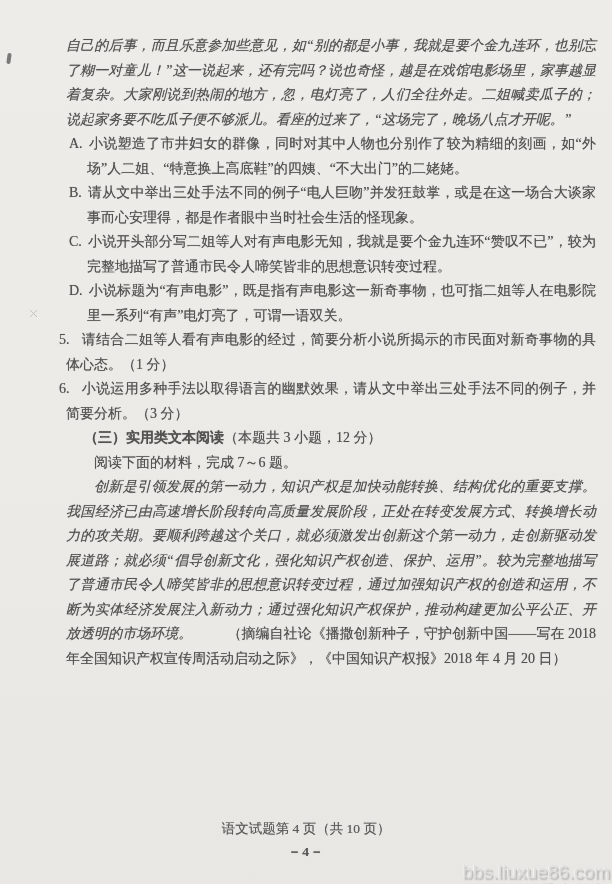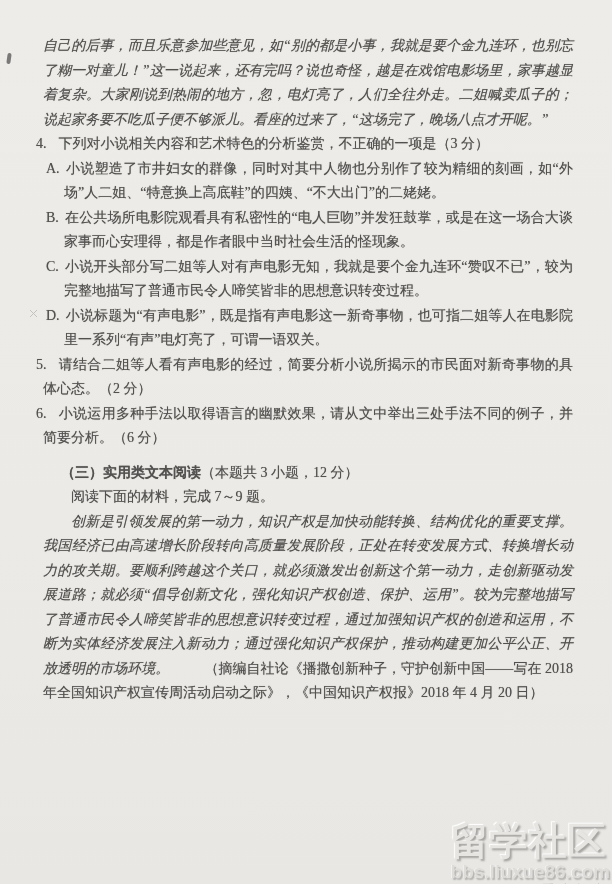--- a/index.html
+++ b/index.html
@@ -9,42 +9,42 @@
     background: #f2f1ee;
   }
   .page {
     position: relative;
     width: 612px; height: 884px;
     overflow: hidden;
     background: linear-gradient(180deg, #edecE9 0%, #ebeae7 60%, #e8e7e4 100%);
   }
   .content {
     position: absolute;
-    left: 36px; top: 34px; width: 537px;
+    left: 59px; top: 34px; width: 537px;
     color: #52514f;
     font-size: 14px;
     line-height: 24.5px;
     text-align: justify;
     text-shadow: 0 0 0.7px rgba(82,81,79,0.65);
   }
   p { margin: 0; }
   
   .excerpt p { padding-left: 7px; font-style: italic; }
   .excerpt .p2 { text-indent: 2em; position: relative; }
   .deletion-note {
     position: absolute; right: 0; bottom: 0;
     font-style: normal; text-indent: 0;
   }
   
   .question { padding-left: 7px; text-indent: -7px; }
   .qnum { margin-right: 12px; }
   .option { margin-left: 10px; padding-left: 18px; text-indent: -18px; }
   .opt-label { margin-right: 6px; }
   
-  .section-header { margin-top: 10px; margin-left: 25px; }
+  .section-header { margin-left: 25px; }
   .section-title { font-weight: bold; }
   .indent2 { padding-left: 7px; text-indent: 2em; }
   .material-label { font-weight: bold; }
   .material p { padding-left: 7px; font-style: italic; }
   .material .material-text { }
   .attribution { font-style: normal; margin-left: 2.5em; }
   
   .footer {
     position: absolute; left: 0; right: 0; top: 817px;
     text-align: center; color: #5a5957;
@@ -58,21 +58,21 @@
     text-align: left; pointer-events: none;
     font-family: "Liberation Sans", "DejaVu Sans", sans-serif;
   }
   .wm-title {
     font-size: 38px; font-weight: bold; letter-spacing: 1px;
     color: #e6e5e2;
     text-shadow: 2px 2px 2px #a5a4a1, -1px -1px 1px #ffffff;
     line-height: 40px; white-space: nowrap;
   }
   .wm-url {
-    font-size: 19px; font-weight: bold;
+    font-size: 19px; font-weight: normal;
     color: #dedcd9;
     text-shadow: 1.5px 1.5px 1.5px #b2b1ae, -0.5px -0.5px 0 #ffffff;
     line-height: 22px; white-space: nowrap; text-align: center;
   }
   .wm-partial {
     font-size: 13px; color: #c9c8c5; letter-spacing: 4px;
     text-align: right; line-height: 14px; height: 9px; overflow: hidden;
   }
   
   .artifact-1 {
@@ -96,59 +96,59 @@
   <div class="artifact-1"></div>
   <div class="artifact-2"></div>
 
   <div class="content">
 
     <div class="excerpt">
       <p>自己的后事，而且乐意参加些意见，如“别的都是小事，我就是要个金九连环，也别忘了糊一对童儿！”这一说起来，还有完吗？说也奇怪，越是在戏馆电影场里，家事越显着复杂。大家刚说到热闹的地方，忽，电灯亮了，人们全往外走。二姐喊卖瓜子的；说起家务要不吃瓜子便不够派儿。看座的过来了，“这场完了，晚场八点才开呢。”</p>
     </div>
 
     <div>
-      <p class="question">
-        <span class="qnum">4.</span><span>下列对小说相关内容和艺术特色的分析鉴赏，不正确的一项是（3 分）</span>
-      </p>
       <p class="option">
         <span class="opt-label">A.</span><span>小说塑造了市井妇女的群像，同时对其中人物也分别作了较为精细的刻画，如“外场”人二姐、“特意换上高底鞋”的四姨、“不大出门”的二姥姥。</span>
       </p>
       <p class="option">
-        <span class="opt-label">B.</span><span>在公共场所电影院观看具有私密性的“电人巨吻”并发狂鼓掌，或是在这一场合大谈家事而心安理得，都是作者眼中当时社会生活的怪现象。</span>
+        <span class="opt-label">B.</span><span>请从文中举出三处手法不同的例子“电人巨吻”并发狂鼓掌，或是在这一场合大谈家事而心安理得，都是作者眼中当时社会生活的怪现象。</span>
       </p>
       <p class="option">
         <span class="opt-label">C.</span><span>小说开头部分写二姐等人对有声电影无知，我就是要个金九连环“赞叹不已”，较为完整地描写了普通市民令人啼笑皆非的思想意识转变过程。</span>
       </p>
       <p class="option">
         <span class="opt-label">D.</span><span>小说标题为“有声电影”，既是指有声电影这一新奇事物，也可指二姐等人在电影院里一系列“有声”电灯亮了，可谓一语双关。</span>
       </p>
     </div>
 
     <p class="question">
-      <span class="qnum">5.</span><span>请结合二姐等人看有声电影的经过，简要分析小说所揭示的市民面对新奇事物的具体心态。（2 分）</span>
+      <span class="qnum">5.</span><span>请结合二姐等人看有声电影的经过，简要分析小说所揭示的市民面对新奇事物的具体心态。（1 分）</span>
     </p>
 
     <p class="question">
-      <span class="qnum">6.</span><span>小说运用多种手法以取得语言的幽默效果，请从文中举出三处手法不同的例子，并简要分析。（6 分）</span>
+      <span class="qnum">6.</span><span>小说运用多种手法以取得语言的幽默效果，请从文中举出三处手法不同的例子，并简要分析。（3 分）</span>
     </p>
 
     <div>
       <p class="section-header">
         <span class="section-title">（三）实用类文本阅读</span><span>（本题共 3 小题，12 分）</span>
       </p>
-      <p class="indent2">阅读下面的材料，完成 7～9 题。</p>
+      <p class="indent2">阅读下面的材料，完成 7～6 题。</p>
       <div class="material">
         <p class="indent2">
           <span class="material-text">创新是引领发展的第一动力，知识产权是加快动能转换、结构优化的重要支撑。我国经济已由高速增长阶段转向高质量发展阶段，正处在转变发展方式、转换增长动力的攻关期。要顺利跨越这个关口，就必须激发出创新这个第一动力，走创新驱动发展道路；就必须“倡导创新文化，强化知识产权创造、保护、运用”。较为完整地描写了普通市民令人啼笑皆非的思想意识转变过程，通过加强知识产权的创造和运用，不断为实体经济发展注入新动力；通过强化知识产权保护，推动构建更加公平公正、开放透明的市场环境。</span><span class="attribution">（摘编自社论《播撒创新种子，守护创新中国——写在 2018 年全国知识产权宣传周活动启动之际》，《中国知识产权报》2018 年 4 月 20 日）</span>
         </p>
       </div>
     </div>
 
   </div>
 
+  <div class="footer">
+    <div>语文试题第 4 页（共 10 页）</div>
+    <div class="page-number">－4－</div>
+  </div>
 
   <div class="watermark">
-    <div class="wm-title">留学社区</div>
     <div class="wm-url">bbs.liuxue86.com</div>
     <div class="wm-partial">重庆招考</div>
   </div>
 
 </div>
 
 </body></html>

